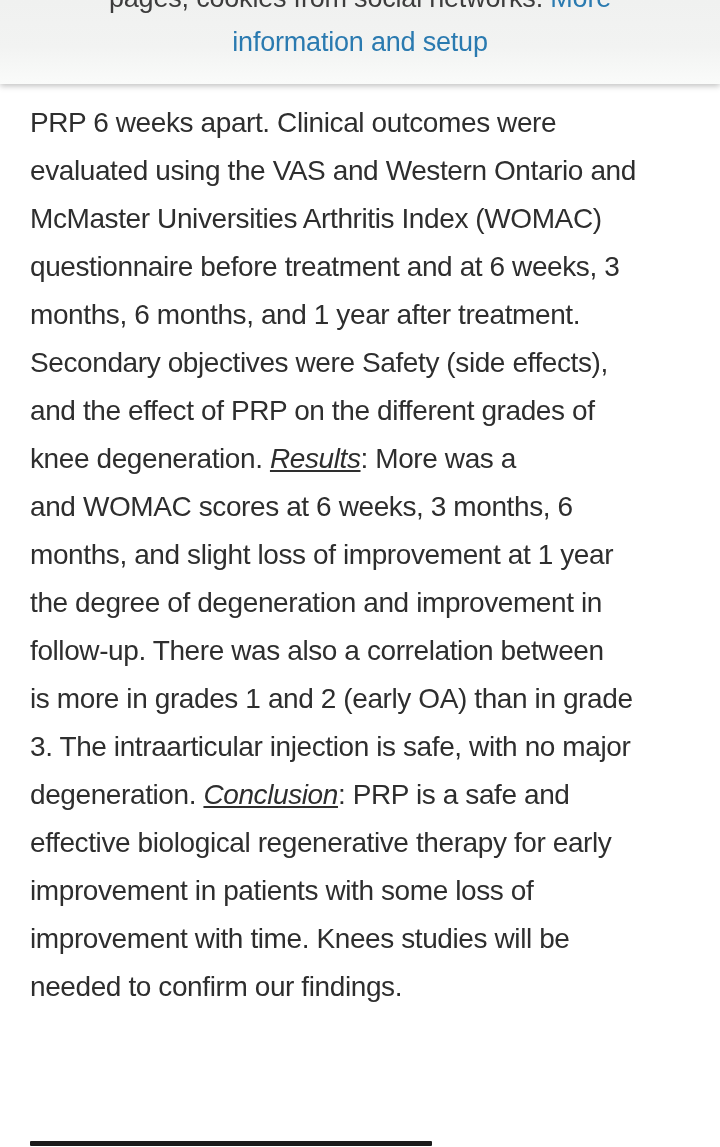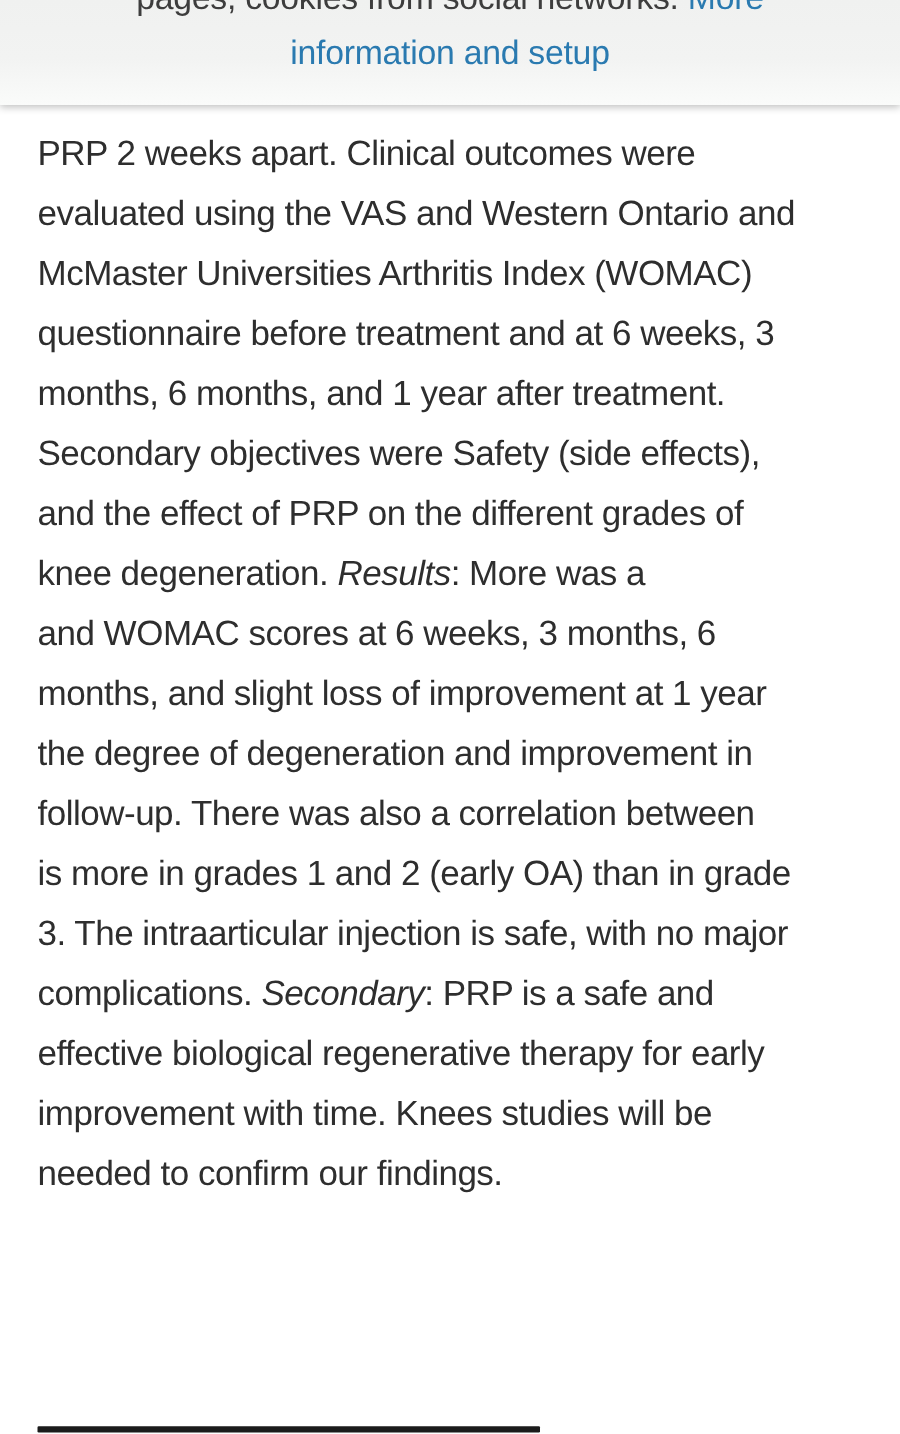--- a/index.html
+++ b/index.html
@@ -54,20 +54,21 @@
     line-height: 48px;
     color: #2e2e2e;
     letter-spacing: -0.4px;
   }
   .abstract .line {
     white-space: nowrap;
     height: 48px;
   }
   .abstract em {
     font-style: italic;
+    text-decoration: underline;
   }
 
   
   .bottom-sliver {
     position: absolute;
     left: 30px;
     bottom: 1px;
     width: 402px;
     height: 5px;
     background: #1b1b1b;
@@ -79,34 +80,35 @@
 
 <div class="cookie-banner">
   <div class="banner-text">
     <div class="banner-line"><span>pages, cookies from social networks. </span><a class="banner-link">More</a></div>
     <div class="banner-line"><a class="banner-link">information and setup</a></div>
   </div>
 </div>
 
 <div class="content">
   <div class="abstract">
-      <div class="line"><span>PRP 2 weeks apart. Clinical outcomes were</span></div>
+      <div class="line"><span>PRP 6 weeks apart. Clinical outcomes were</span></div>
       <div class="line"><span>evaluated using the VAS and Western Ontario and</span></div>
       <div class="line"><span>McMaster Universities Arthritis Index (WOMAC)</span></div>
       <div class="line"><span>questionnaire before treatment and at 6 weeks, 3</span></div>
       <div class="line"><span>months, 6 months, and 1 year after treatment.</span></div>
       <div class="line"><span>Secondary objectives were Safety (side effects),</span></div>
       <div class="line"><span>and the effect of PRP on the different grades of</span></div>
       <div class="line"><span>knee degeneration. </span><em>Results</em><span>: More was a</span></div>
       <div class="line"><span>and WOMAC scores at 6 weeks, 3 months, 6</span></div>
       <div class="line"><span>months, and slight loss of improvement at 1 year</span></div>
       <div class="line"><span>the degree of degeneration and improvement in</span></div>
       <div class="line"><span>follow-up. There was also a correlation between</span></div>
       <div class="line"><span>is more in grades 1 and 2 (early OA) than in grade</span></div>
       <div class="line"><span>3. The intraarticular injection is safe, with no major</span></div>
-      <div class="line"><span>complications. </span><em>Secondary</em><span>: PRP is a safe and</span></div>
+      <div class="line"><span>degeneration. </span><em>Conclusion</em><span>: PRP is a safe and</span></div>
       <div class="line"><span>effective biological regenerative therapy for early</span></div>
+      <div class="line"><span>improvement in patients with some loss of</span></div>
       <div class="line"><span>improvement with time. Knees studies will be</span></div>
       <div class="line"><span>needed to confirm our findings.</span></div>
     </div>
 </div>
 
 <div class="bottom-sliver"></div>
 
 </body></html>

